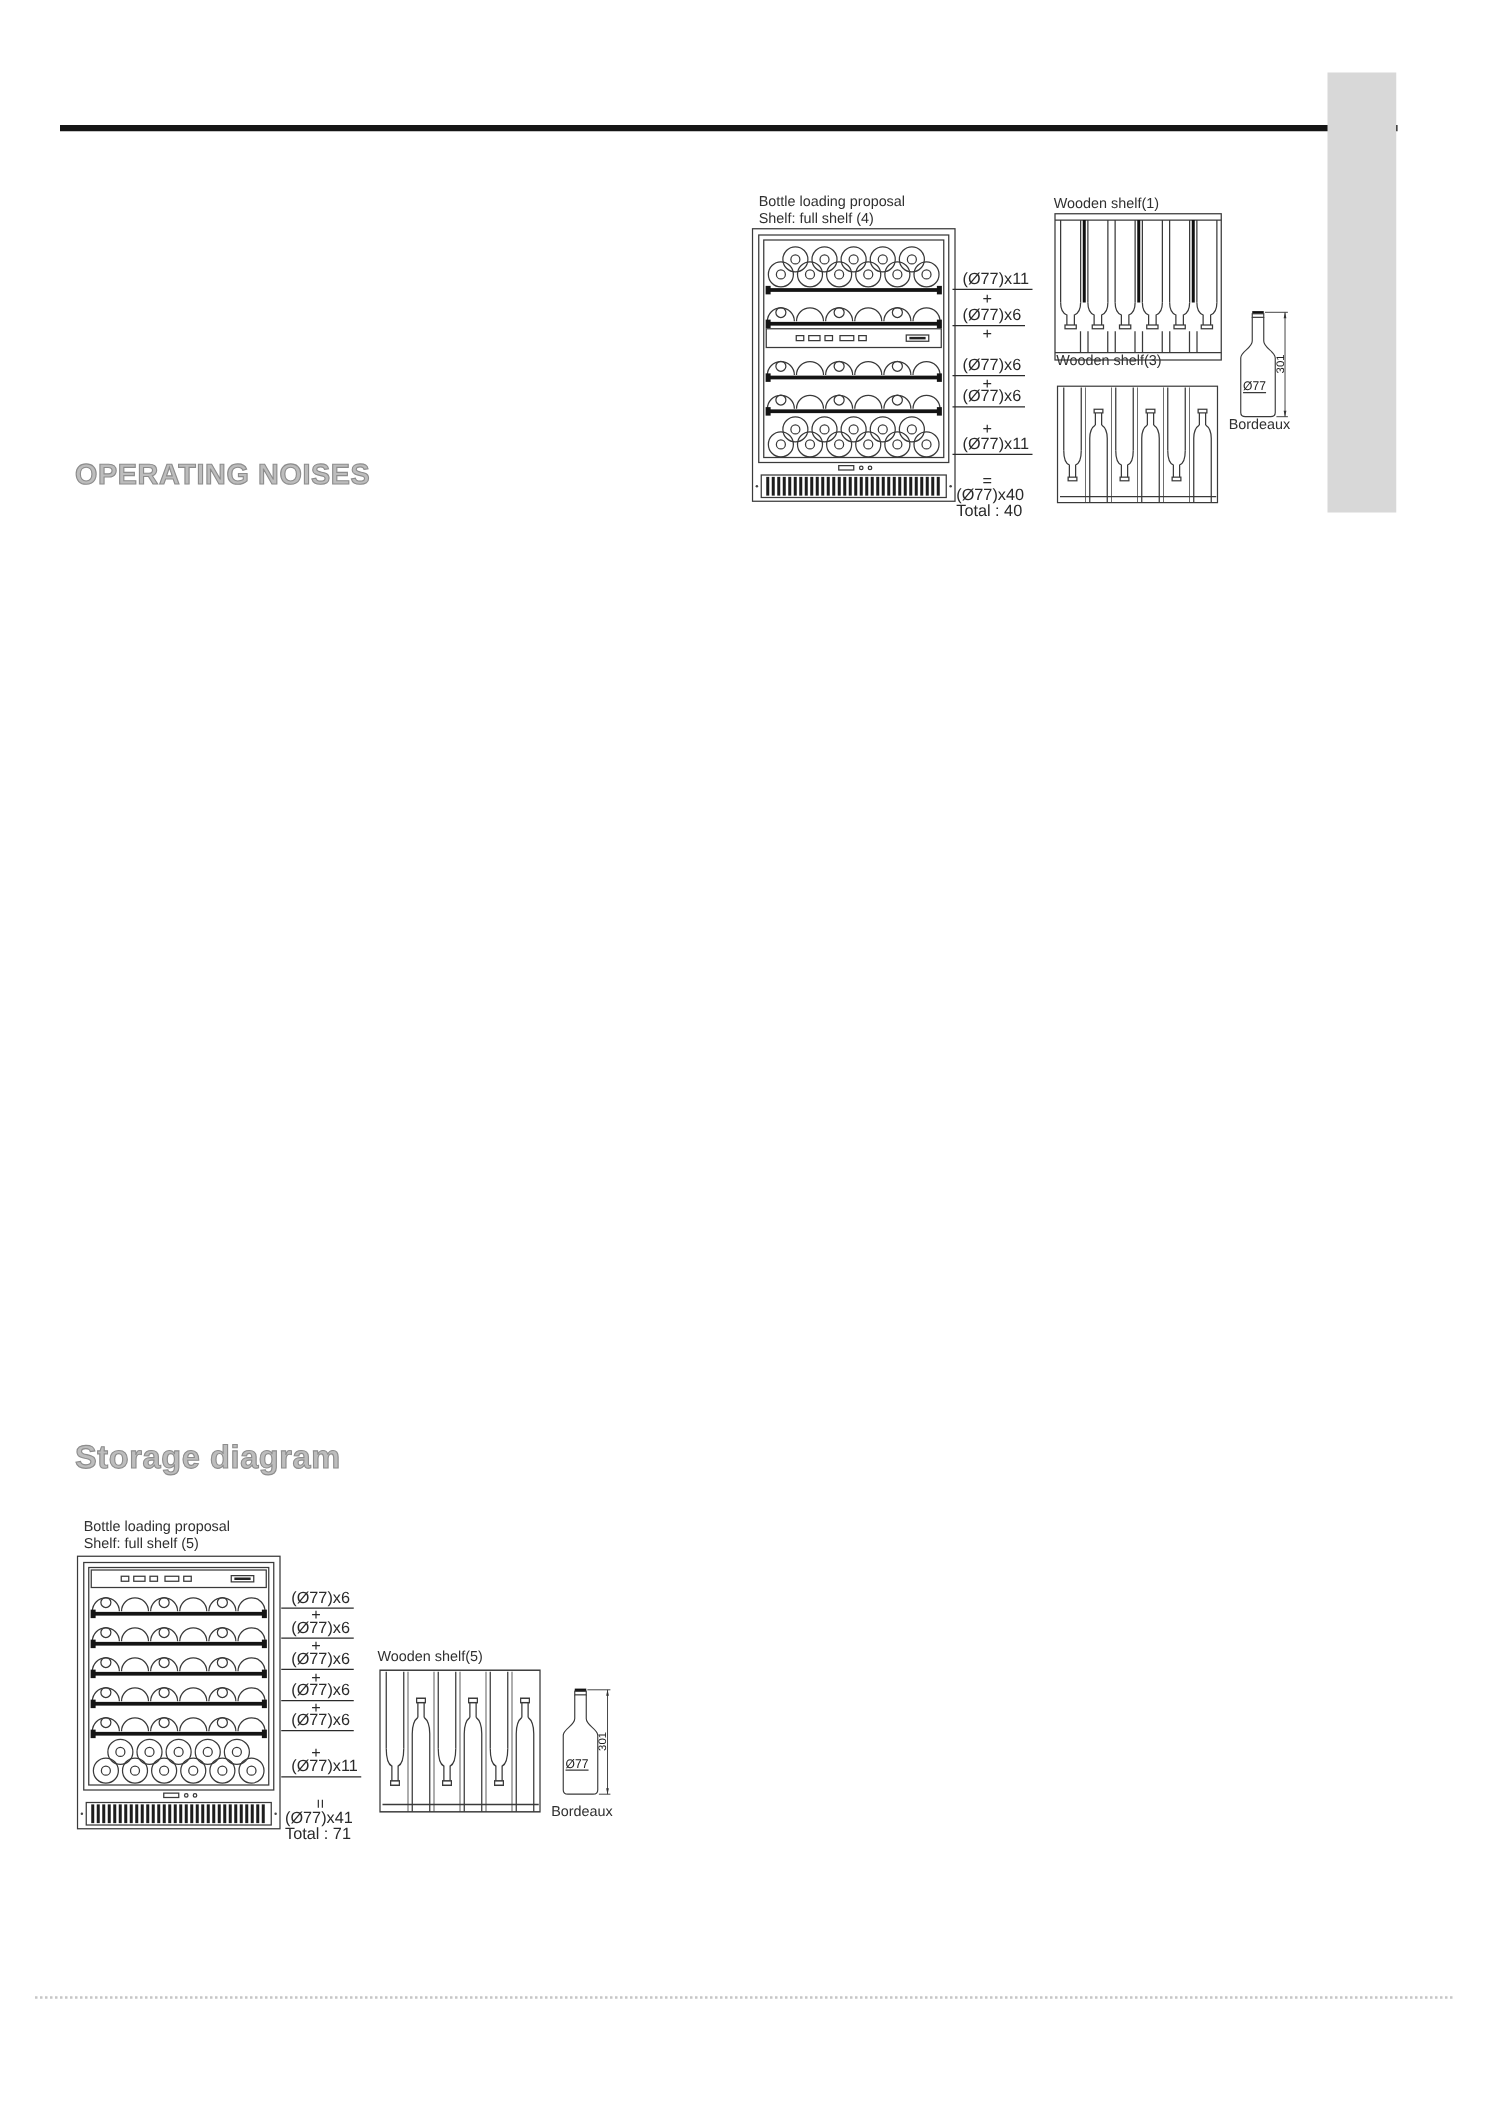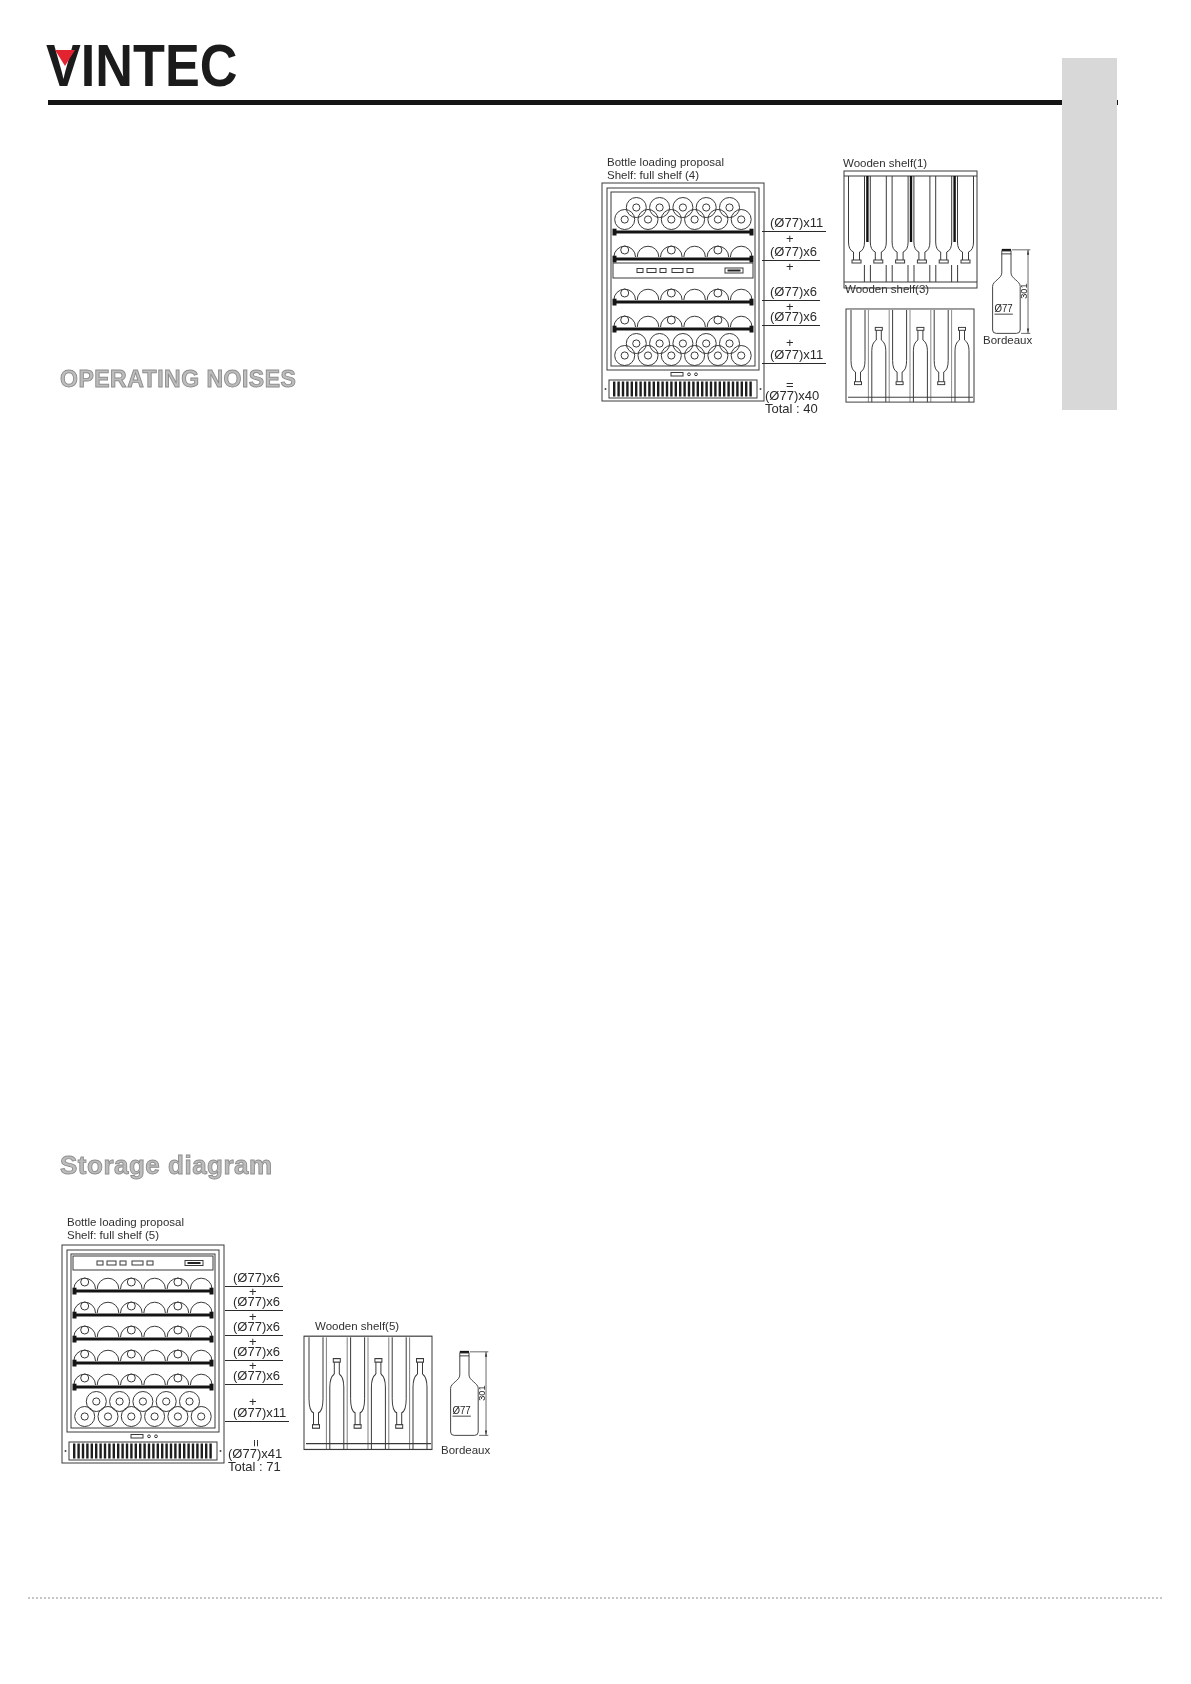--- a/index.html
+++ b/index.html
@@ -35,24 +35,20 @@
 
   svg{display:block;}
   svg text{font-family:"Liberation Sans",sans-serif;}
   .dashline{left:28px;top:1597px;width:1134px;height:0;border-top:2px dotted #c6c6c6;}
 </style>
 </head>
 <body>
 
 <div class="page">
 
-  <div class="abs logo">
-    <span class="logo-text">VINTEC</span>
-    <span class="logo-tri"></span>
-  </div>
   <div class="abs rule"></div>
   <div class="abs graytab"></div>
 
   <div class="abs h-outline h1">OPERATING NOISES</div>
 
   <div class="abs fig-label" style="left:607px;top:156px">Bottle loading proposal</div>
   <div class="abs fig-label" style="left:607px;top:169px">Shelf: full shelf (4)</div>
 
   <svg id="cab1" class="abs" style="left:601px;top:182px" width="164" height="220" viewBox="0 0 164 220">
       <rect x="1" y="1" width="162" height="218" fill="none" stroke="#3a3a3a" stroke-width="1"></rect>
@@ -455,21 +451,21 @@
   <div class="ann op" style="left:225px;top:1335px">+</div>
   <div class="ann val" style="left:225px;top:1345px">(Ø77)x6</div>
   <div class="ann op" style="left:225px;top:1359px">+</div>
   <div class="ann val" style="left:225px;top:1369px">(Ø77)x6</div>
   <div class="ann op" style="left:225px;top:1395px">+</div>
   <div class="ann val" style="left:225px;top:1406px">(Ø77)x11</div>
   <div class="ann op" style="left:228px;top:1436px"><span class="rot">=</span></div>
   <div class="ann" style="left:228px;top:1447px">(Ø77)x41</div>
   <div class="ann tot" style="left:226px;top:1460px">Total : 71</div>
 
-  <div class="abs shelf-label" style="left:315px;top:1320px;width:130px">Wooden shelf(5)</div>
+  <div class="abs shelf-label" style="left:302px;top:1320px;width:130px">Wooden shelf(5)</div>
   <svg id="shelf5" class="abs" style="left:303px;top:1335px" width="130" height="118" viewBox="0 0 130 100" preserveAspectRatio="none">
       <rect x="1" y="1" width="128" height="96" fill="none" stroke="#3a3a3a" stroke-width="1"></rect>
       <line x1="3" y1="92" x2="128" y2="92" stroke="#3a3a3a" stroke-width="1"></line>
       <line x1="23.400000000000002" y1="2" x2="23.400000000000002" y2="97" stroke="#3a3a3a" stroke-width="0.6"></line>
       <line x1="44.2" y1="2" x2="44.2" y2="97" stroke="#3a3a3a" stroke-width="0.6"></line>
       <line x1="65" y1="2" x2="65" y2="97" stroke="#3a3a3a" stroke-width="0.6"></line>
       <line x1="85.8" y1="2" x2="85.8" y2="97" stroke="#3a3a3a" stroke-width="0.6"></line>
       <line x1="106.6" y1="2" x2="106.6" y2="97" stroke="#3a3a3a" stroke-width="0.6"></line>
       <line x1="6" y1="2" x2="6" y2="54" stroke="#3a3a3a" stroke-width="1"></line>
       <line x1="20" y1="2" x2="20" y2="54" stroke="#3a3a3a" stroke-width="1"></line>

